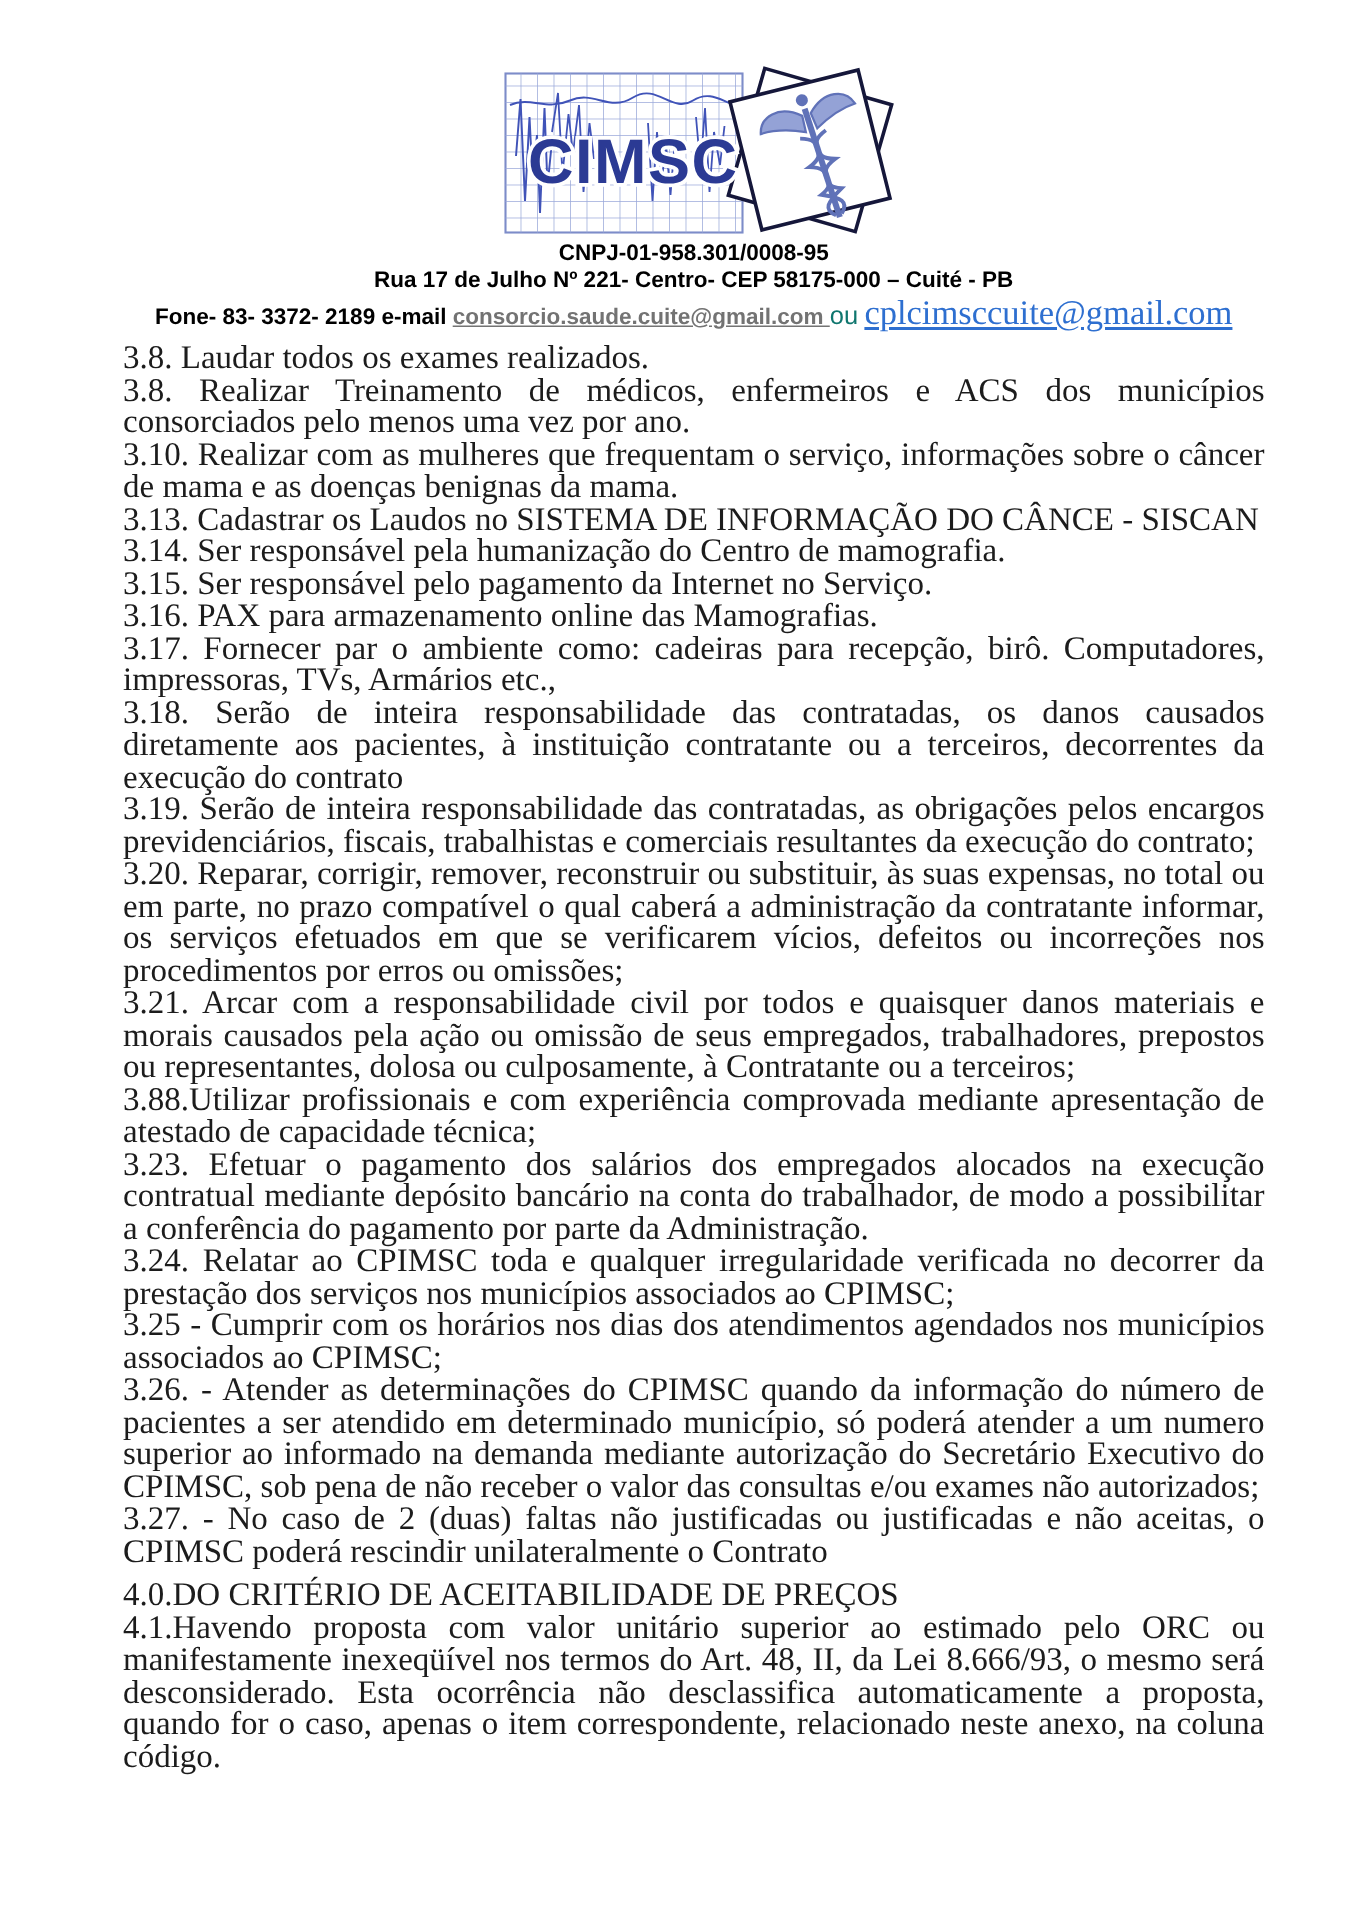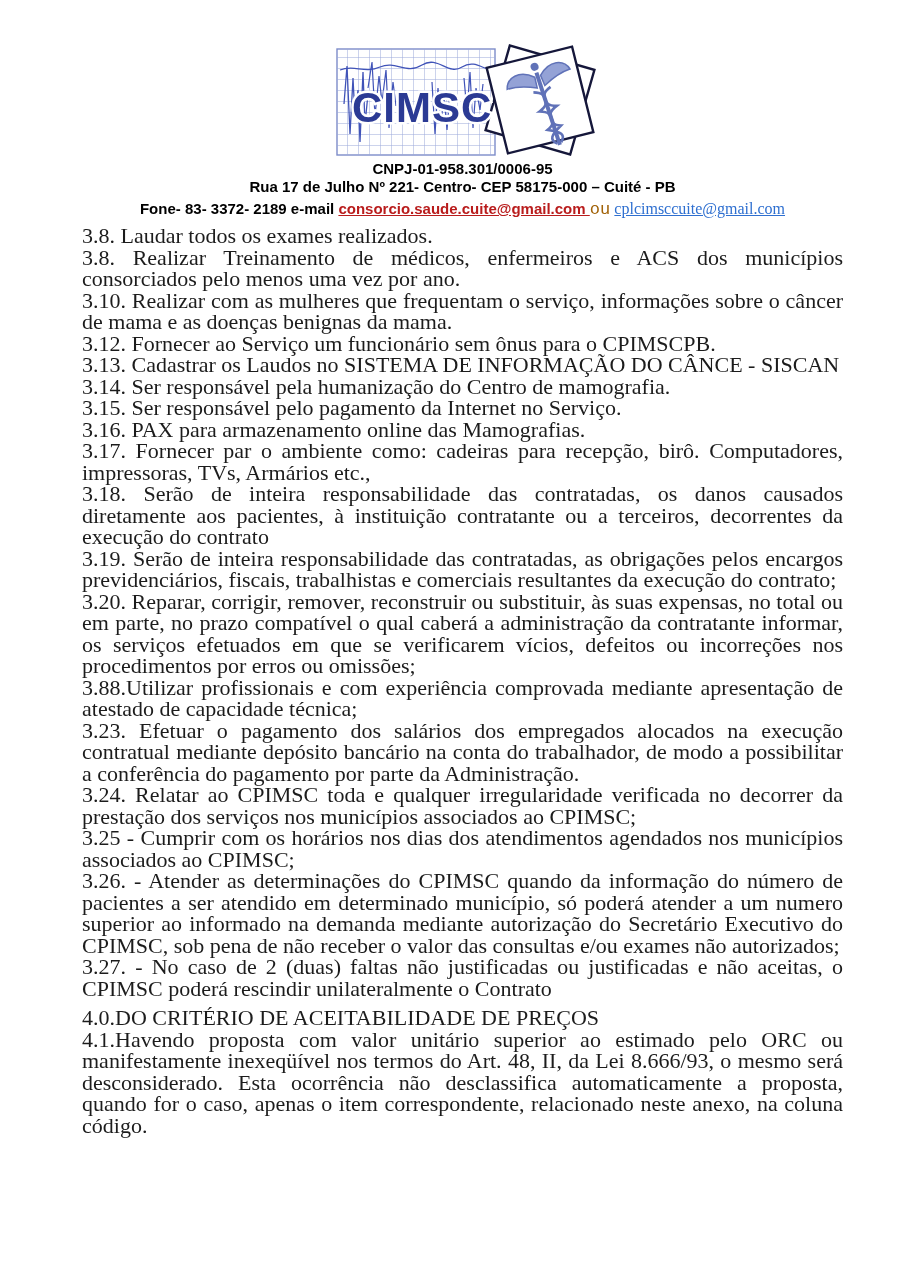--- a/index.html
+++ b/index.html
@@ -13,24 +13,24 @@
   .header{
     text-align:center;font-family:"Liberation Sans", sans-serif;
     font-weight:bold;font-size:15px;line-height:18px;color:#000;
   }
   .contact{margin-top:3px;font-size:15px;line-height:20px;}
   .email-primary{
     font-family:"Liberation Sans", sans-serif;font-weight:bold;
     text-decoration:underline;cursor:pointer;
   }
   .conjunction{
-    font-family:Liberation Mono, monospace;font-weight:normal;font-size:17px;color:#a16207;
+    font-family:Liberation Sans, sans-serif;font-weight:normal;font-size:17px;color:#0f766e;
   }
   .email-secondary{
-    font-family:"Liberation Serif", serif;font-weight:normal;font-size:16px;
+    font-family:"Liberation Serif", serif;font-weight:normal;font-size:23px;
     text-decoration:underline;cursor:pointer;
   }
   .doc{
     margin-top:5px;font-size:22px;line-height:21.5px;text-align:justify;
   }
   .doc p{margin:0;}
   .doc p.gap-before{margin-top:8px;}
 </style>
 </head>
 <body>
@@ -67,39 +67,39 @@
         <path d="M3,-27 C16,-39 30,-35 33,-24 C22,-24 12,-20 4,-16 Z" fill="#94a2d6" stroke="#6072b8" stroke-width="1.5"></path>
         <path d="M-9,-13 C9,-7 -9,1 9,7 C-9,13 9,21 -7,27 C5,33 9,37 2,43" fill="none" stroke="#6072b8" stroke-width="2.6"></path>
         <path d="M9,-13 C-9,-7 9,1 -9,7 C9,13 -9,21 7,27 C-5,33 -9,37 -2,43" fill="none" stroke="#6072b8" stroke-width="2.6"></path>
       </g>
 
       <text x="16" y="76" font-family="Liberation Sans, sans-serif" font-size="42" font-weight="bold" letter-spacing="1" fill="#2b3a94" stroke="#ffffff" stroke-width="5" paint-order="stroke">CIMSC</text>
     </svg>
   </div>
 
   <div class="header">
-    <div>CNPJ-01-958.301/0006-95</div>
+    <div>CNPJ-01-958.301/0008-95</div>
     <div>Rua 17 de Julho Nº 221- Centro- CEP 58175-000 – Cuité - PB</div>
-    <div class="contact"><span>Fone- 83- 3372- 2189 e-mail </span><span class="email-primary" style="color: #b91c1c;">consorcio.saude.cuite@gmail.com </span><span class="conjunction">ou</span> <span class="email-secondary" style="color: rgb(46, 111, 208);">cplcimsccuite@gmail.com</span></div>
+    <div class="contact"><span>Fone- 83- 3372- 2189 e-mail </span><span class="email-primary" style="color: #737373;">consorcio.saude.cuite@gmail.com </span><span class="conjunction">ou</span> <span class="email-secondary" style="color: rgb(46, 111, 208);">cplcimsccuite@gmail.com</span></div>
   </div>
 
   <div class="doc">
 
   <p class="para">3.8.  Laudar todos os exames realizados.</p>
       <p class="para">3.8. Realizar Treinamento de médicos, enfermeiros e ACS dos municípios consorciados pelo menos uma vez por ano.</p>
       <p class="para">3.10. Realizar com as mulheres que frequentam o serviço, informações sobre o câncer de mama e as doenças benignas da mama.</p>
-      <p class="para">3.12. Fornecer ao Serviço um funcionário sem ônus para o CPIMSCPB.</p>
       <p class="para">3.13. Cadastrar os Laudos no SISTEMA DE INFORMAÇÃO DO CÂNCE - SISCAN</p>
       <p class="para">3.14. Ser responsável pela humanização do Centro de mamografia.</p>
       <p class="para">3.15. Ser responsável pelo pagamento da Internet no Serviço.</p>
       <p class="para">3.16. PAX para armazenamento online das Mamografias.</p>
       <p class="para">3.17. Fornecer par o ambiente como: cadeiras para recepção, birô. Computadores, impressoras, TVs, Armários etc.,</p>
       <p class="para">3.18. Serão de inteira responsabilidade das contratadas, os danos causados diretamente aos pacientes, à instituição contratante ou a terceiros, decorrentes da execução do contrato</p>
       <p class="para">3.19. Serão de inteira responsabilidade das contratadas, as obrigações pelos encargos previdenciários, fiscais, trabalhistas e comerciais resultantes da execução do contrato;</p>
       <p class="para">3.20. Reparar, corrigir, remover, reconstruir ou substituir, às suas expensas, no total ou em parte, no prazo compatível o qual caberá a administração da contratante informar, os serviços efetuados em que se verificarem vícios, defeitos ou incorreções nos procedimentos por erros ou omissões;</p>
+      <p class="para">3.21. Arcar com a responsabilidade civil por todos e quaisquer danos materiais e morais causados pela ação ou omissão de seus empregados, trabalhadores, prepostos ou representantes, dolosa ou culposamente, à Contratante ou a terceiros;</p>
       <p class="para">3.88.Utilizar profissionais e com experiência comprovada mediante apresentação de atestado de capacidade técnica;</p>
       <p class="para">3.23. Efetuar o pagamento dos salários dos empregados alocados na execução contratual mediante depósito bancário na conta do trabalhador, de modo a possibilitar a conferência do pagamento por parte da Administração.</p>
       <p class="para">3.24. Relatar ao CPIMSC toda e qualquer irregularidade verificada no decorrer da prestação dos serviços nos municípios associados ao CPIMSC;</p>
       <p class="para">3.25 - Cumprir com os horários nos dias dos atendimentos agendados nos municípios associados ao CPIMSC;</p>
       <p class="para">3.26. - Atender as determinações do CPIMSC quando da informação do número de pacientes a ser atendido em determinado município, só poderá atender a um numero superior ao informado na demanda mediante autorização do Secretário Executivo do CPIMSC, sob pena de não receber o valor das consultas e/ou exames não autorizados;</p>
       <p class="para">3.27. - No caso de 2 (duas) faltas não justificadas ou justificadas e não aceitas, o CPIMSC poderá rescindir unilateralmente o Contrato</p>
       <p class="para gap-before">4.0.DO CRITÉRIO DE ACEITABILIDADE DE PREÇOS</p>
       <p class="para">4.1.Havendo proposta com valor unitário superior ao estimado pelo ORC ou manifestamente inexeqüível nos termos do Art. 48, II, da Lei 8.666/93, o mesmo será desconsiderado. Esta ocorrência não desclassifica automaticamente a proposta, quando for o caso, apenas o item correspondente, relacionado neste anexo, na coluna código.</p>
     </div>
 

